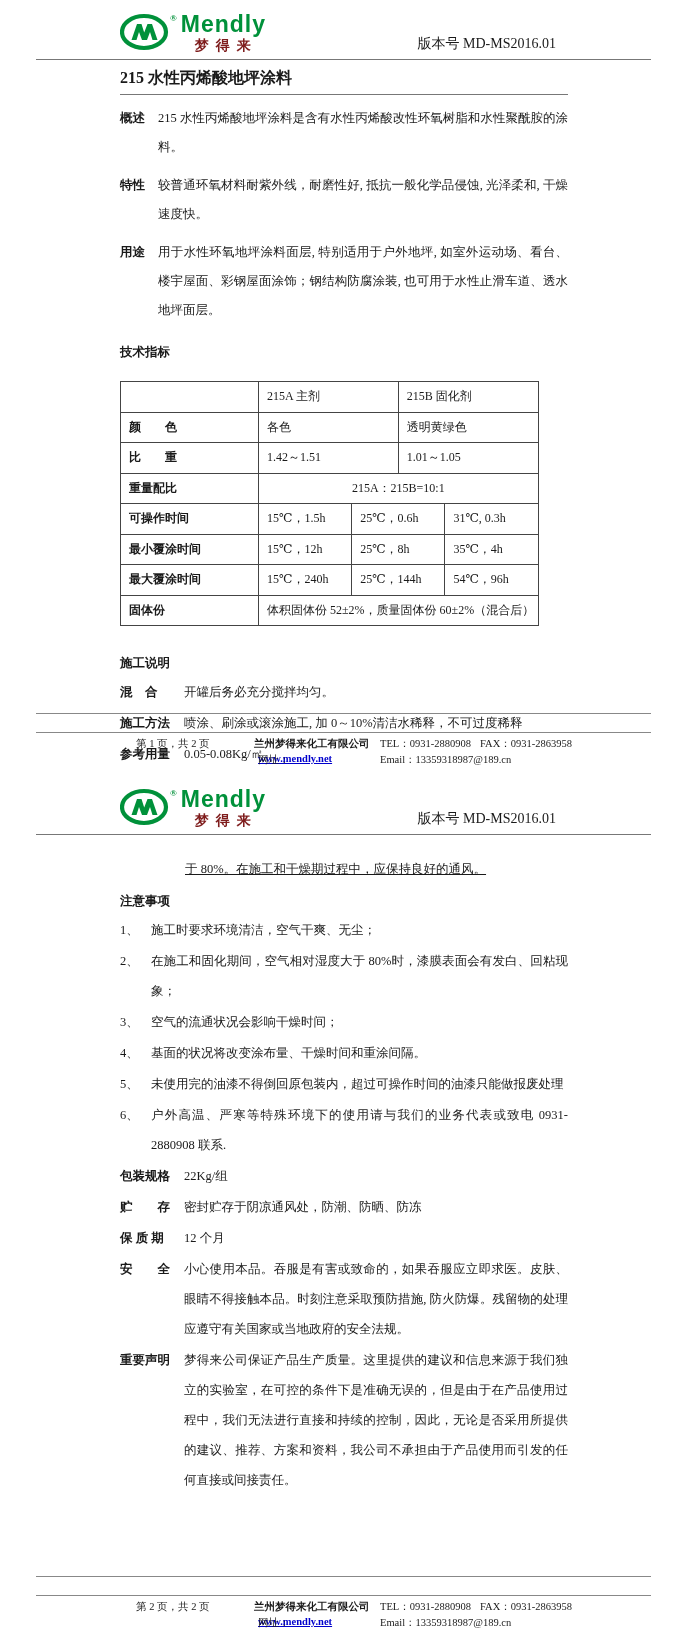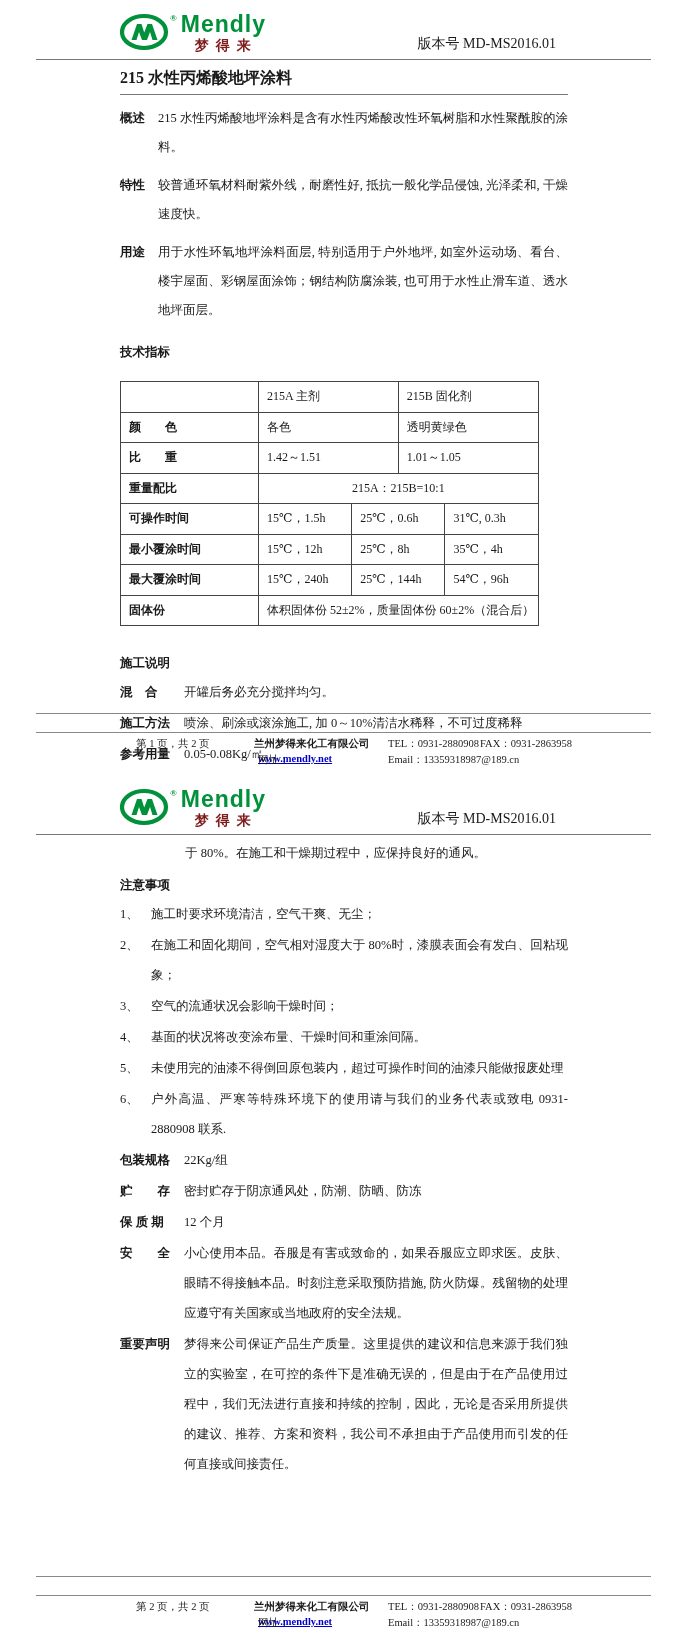--- a/index.html
+++ b/index.html
@@ -45,36 +45,36 @@
                    font-size: 12px; overflow: hidden; white-space: nowrap; }
   td.lbl { font-weight: bold; }
   td.center { text-align: center; }
 
   
   .kv { display: flex; margin-top: 1px; }
   .kv-label { width: 64px; flex-shrink: 0; font-weight: bold; line-height: 30px; }
   .kv-text { flex: 1; text-align: justify; line-height: 30px; }
 
   
-  .continuation { margin: 4px 0 0 65px; line-height: 29px; }
+  .continuation { margin: 20px 0 0 65px; line-height: 29px; text-decoration: underline; }
   .note { display: flex; margin-top: 1px; }
   .note-num { width: 31px; flex-shrink: 0; line-height: 30px; }
   .note-text { flex: 1; text-align: justify; line-height: 30px; }
 
   
   .footer { position: absolute; left: 36px; right: 36px; bottom: 6px;
             font-size: 10.5px; }
   .footer-gap { border-top: 1px solid #888; height: 19px; }
   .footer-body { border-top: 1px solid #888; padding-top: 4px; }
   .f-row { position: relative; height: 16px; }
   .f-row span, .f-row b { position: absolute; white-space: nowrap; }
   .fp1 { left: 100px; }
   .fp2 { left: 218px; font-weight: bold; }
   .fp2n { left: 222px; }
-  .fp3 { left: 352px; text-align: center; }
+  .fp3 { left: 344px; text-align: center; }
   .fp4 { left: 444px; }
   a.weblink { color: #0000cc; text-decoration: underline; font-weight: bold; }
 </style>
 </head>
 <body>
 
 <div class="page page-1">
   <div class="hdr">
     <div class="logo">
       <span>

